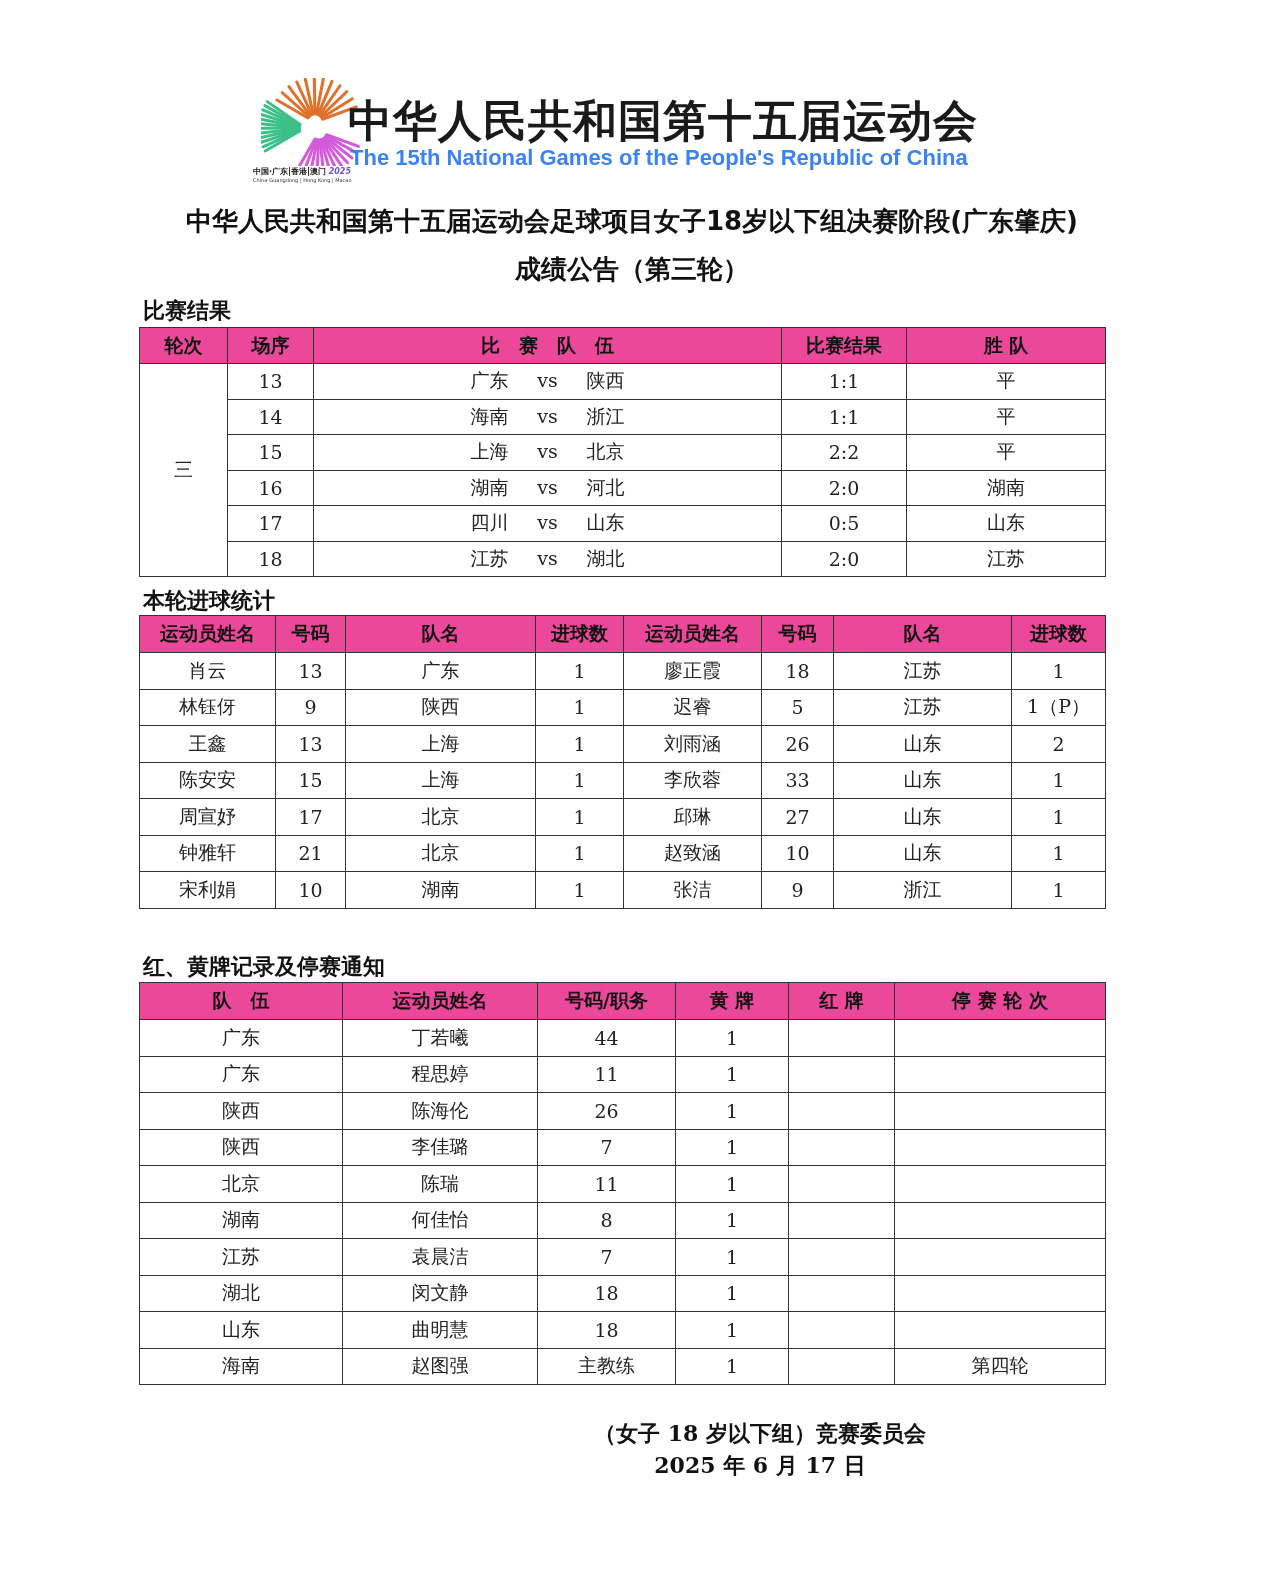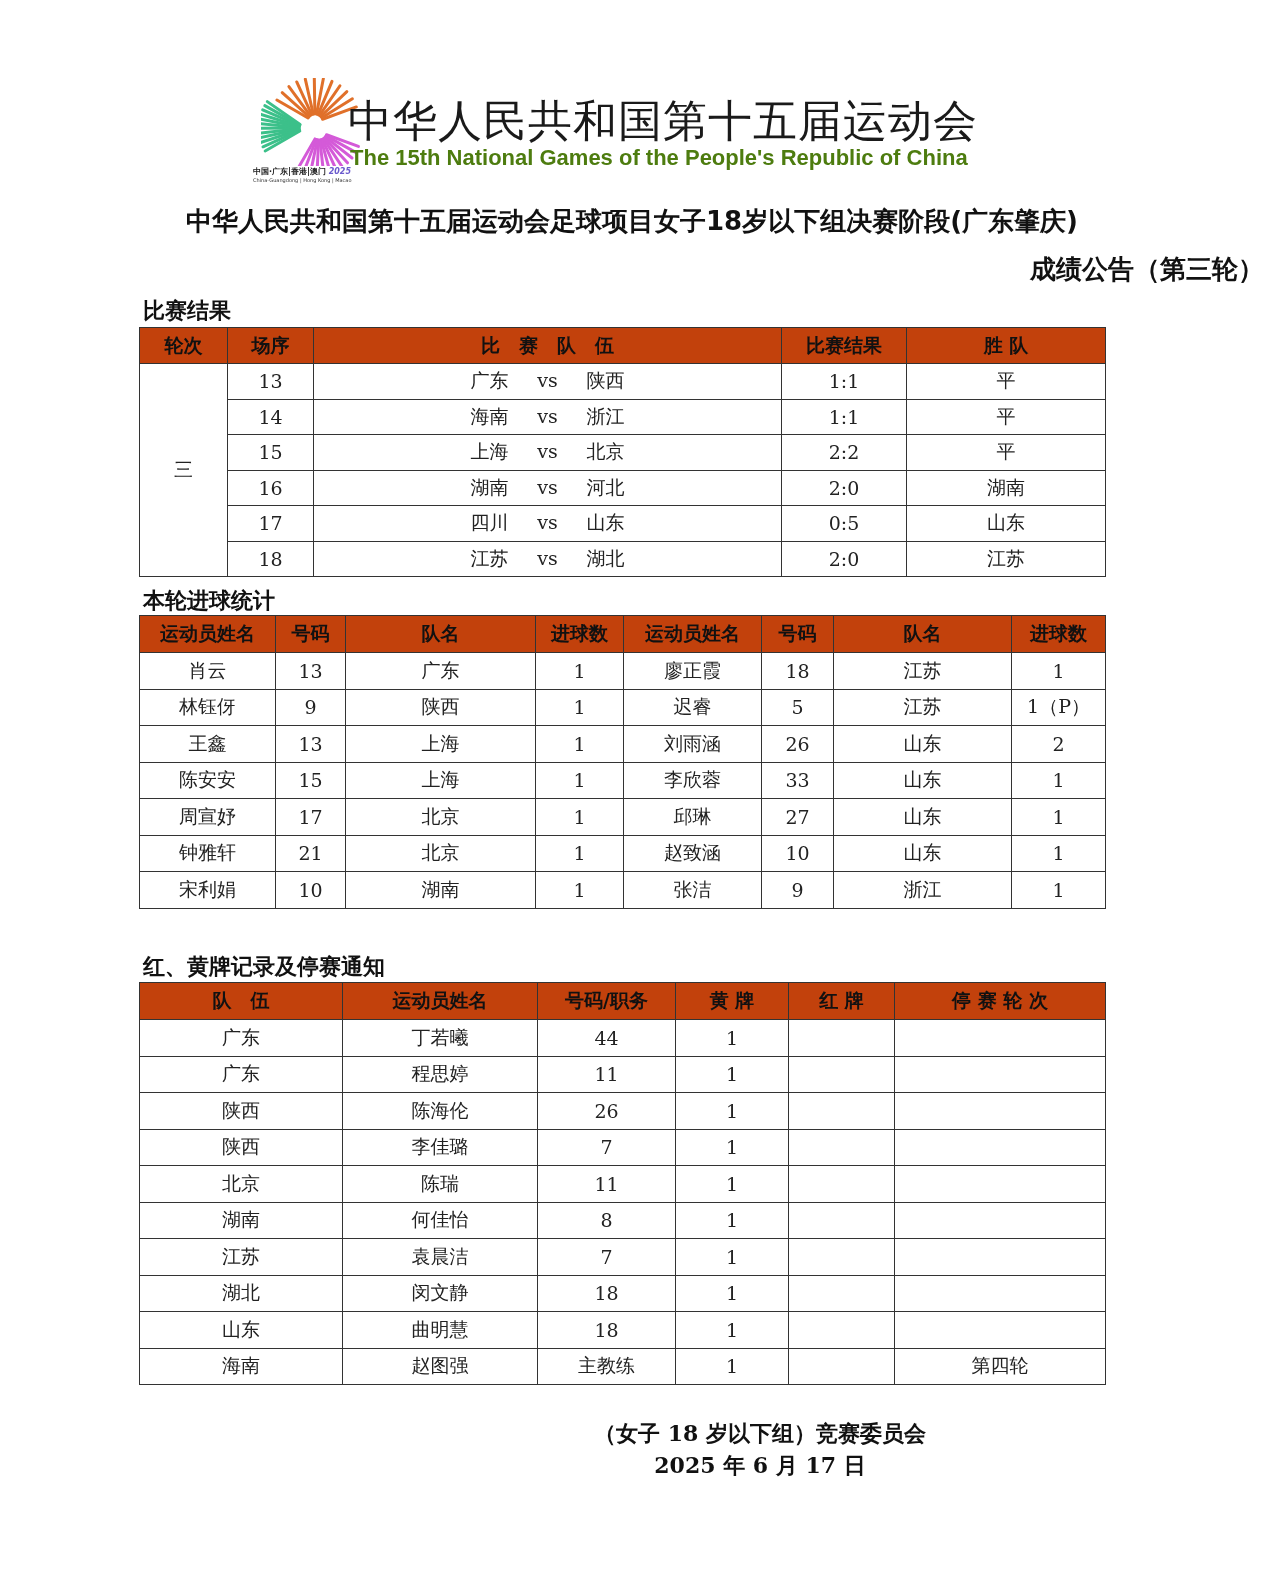--- a/index.html
+++ b/index.html
@@ -4,29 +4,29 @@
 <style>
   html, body { margin:0; padding:0; background:#ffffff; }
   body { width:1264px; height:1593px; position:relative; overflow:hidden; font-family:"DejaVu Serif", serif; color:#111; }
   .header { position:absolute; left:218px; top:78px; width:840px; height:110px; }
   .logo { position:absolute; left:0; top:0; width:120px; height:110px;margin-left:35px; }
   .logo svg { position:absolute; left:8px; top:0; }
   .logo-caption { position:absolute; left:0; top:88px; width:120px; font-family:"DejaVu Sans", sans-serif; }
   .logo-caption .cn { font-size:8px; font-weight:bold; color:#222; white-space:nowrap; }
   .logo-caption .cn .yr { color:#6a5acd; font-style:italic; }
   .logo-caption .en { font-size:5px; color:#333; white-space:nowrap; }
-  .games-cn { position:absolute; left:130px; top:14px; font-family:"DejaVu Sans", sans-serif; font-size:44px; font-weight:normal; letter-spacing:1px; color:#1a1a1a; white-space:nowrap; }
-  .games-en { position:absolute; left:132px; top:67px; font-family:"Liberation Sans", sans-serif; font-size:22px; font-weight:bold; color:#4d7c0f; white-space:nowrap; }
+  .games-cn { position:absolute; left:130px; top:14px; font-family:"DejaVu Sans", sans-serif; font-size:44px; font-weight:bold; letter-spacing:1px; color:#1a1a1a; white-space:nowrap; }
+  .games-en { position:absolute; left:132px; top:67px; font-family:"Liberation Sans", sans-serif; font-size:22px; font-weight:bold; color:#3b82f6; white-space:nowrap; }
   .doc-title { position:absolute; left:0; width:1264px; text-align:center; font-family:"DejaVu Sans", sans-serif; font-weight:bold; color:#111; }
   .title1 { top:204px; font-size:26px; }
-  .title2 { top:252px; font-size:26px;text-align:right; }
+  .title2 { top:252px; font-size:26px; }
   .section-title { position:absolute; left:143px; font-family:"DejaVu Sans", sans-serif; font-weight:bold; font-size:22px; color:#111; }
   table.grid { position:absolute; left:139px; border-collapse:collapse; table-layout:fixed; }
   table.grid td, table.grid th { border:1.5px solid #333; text-align:center; padding:0; font-size:19px; white-space:nowrap; overflow:hidden; }
-  table.grid th { background:#c2410c; font-family:"DejaVu Sans", sans-serif; font-weight:bold; font-size:19px;text-align:center; }
+  table.grid th { background:#ec4899; font-family:"DejaVu Sans", sans-serif; font-weight:bold; font-size:19px;text-align:center; }
   table.grid td { font-family:"DejaVu Serif", serif; font-weight:normal; color:#222; }
   .vs { display:inline-block; width:66px; text-align:center; }
   .team-a, .team-b { display:inline-block; width:50px; text-align:center; }
   .sig { position:absolute; left:540px; width:440px; text-align:center; font-family:"DejaVu Serif", serif; font-size:22px; font-weight:bold; color:#111; line-height:32px; }
 </style>
 </head>
 <body>
 
 <div class="header">
   <div class="logo">

